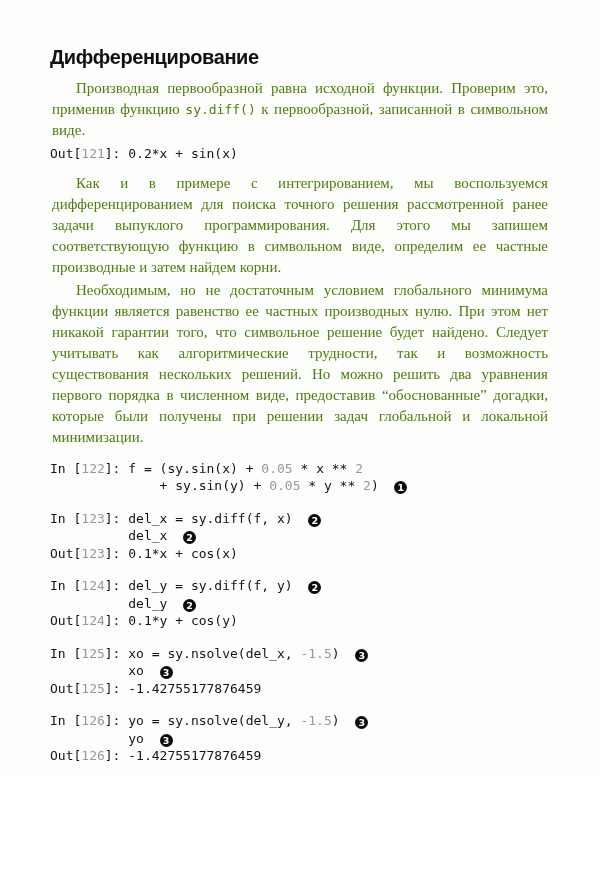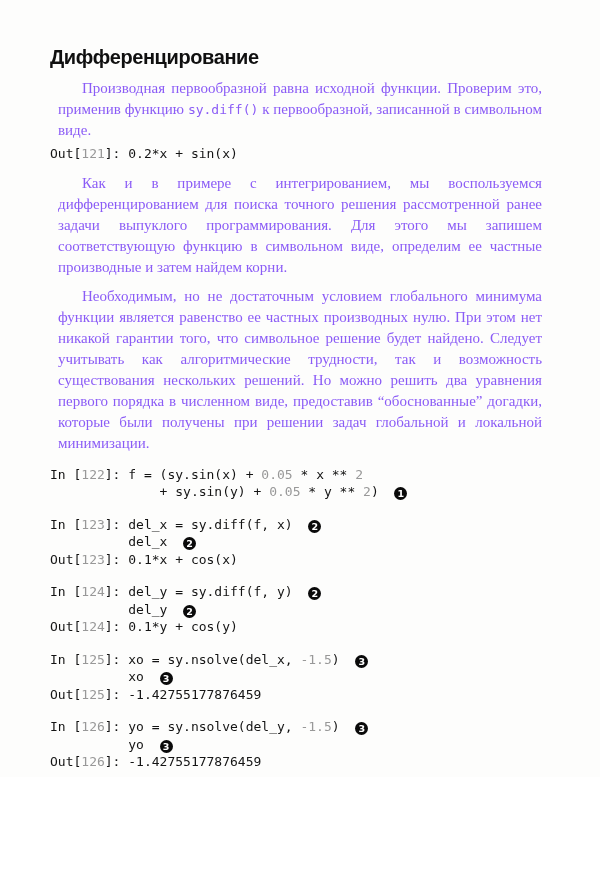--- a/index.html
+++ b/index.html
@@ -6,22 +6,22 @@
   .page {
     position:relative; width:600px; height:777px; box-sizing:border-box;
     background:#fdfdfc; padding:46px 50px 0 50px; overflow:hidden;
     font-family:"Liberation Serif", serif;
   }
   .title {
     font-family:"Liberation Sans", sans-serif; font-weight:700;
     font-size:20px; letter-spacing:-0.4px; color:#101010; margin:0 0 9px 0;
   }
   .body {
-    font-size:15px; line-height:21px; color:#8b5cf6;
-    text-align:justify; margin:8px; hyphens:auto;
+    font-size:15px; line-height:21px; color:#4d7c0f;
+    text-align:justify; margin:2px; hyphens:auto;
   }
   .indent { text-indent:24px; }
   .mb-p1 { margin-bottom:4px; }
   .mb-p3 { margin-bottom:12px; }
   .body .code-inline { font-family:"DejaVu Sans Mono", monospace; font-size:13px; }
   .code {
     font-family:"DejaVu Sans Mono", monospace; font-size:13px;
     line-height:17.5px; color:#141414; white-space:pre; margin:0;
   }
   .code-a { margin:2px 0 10px 0; }

